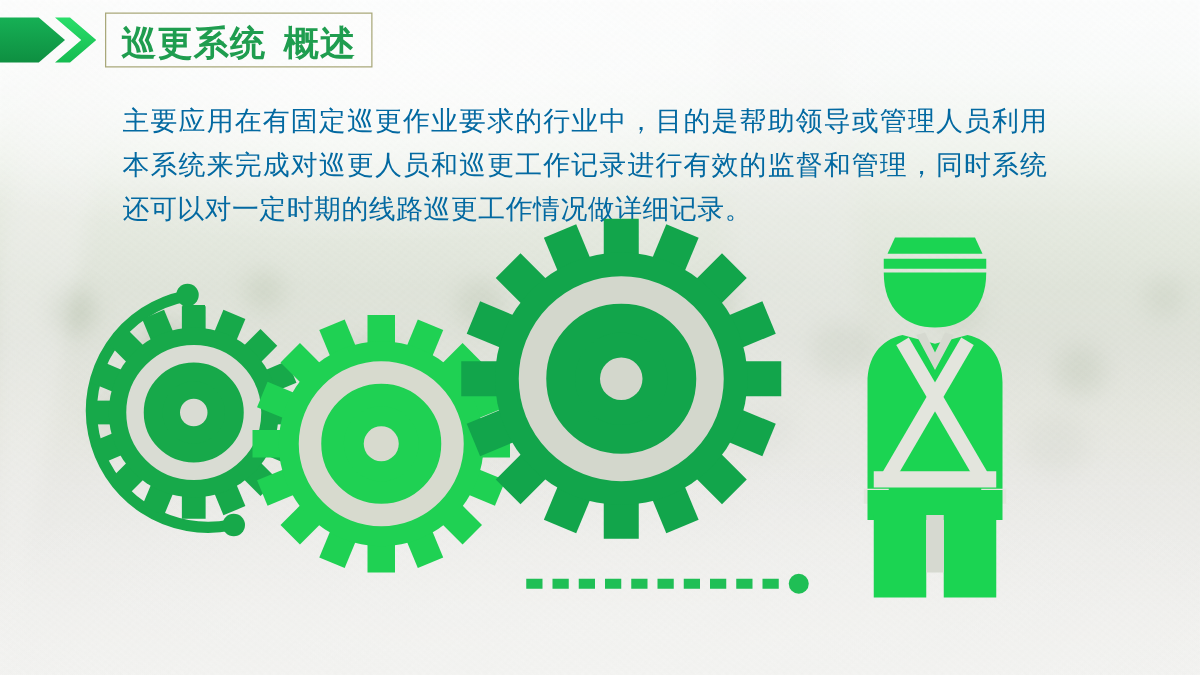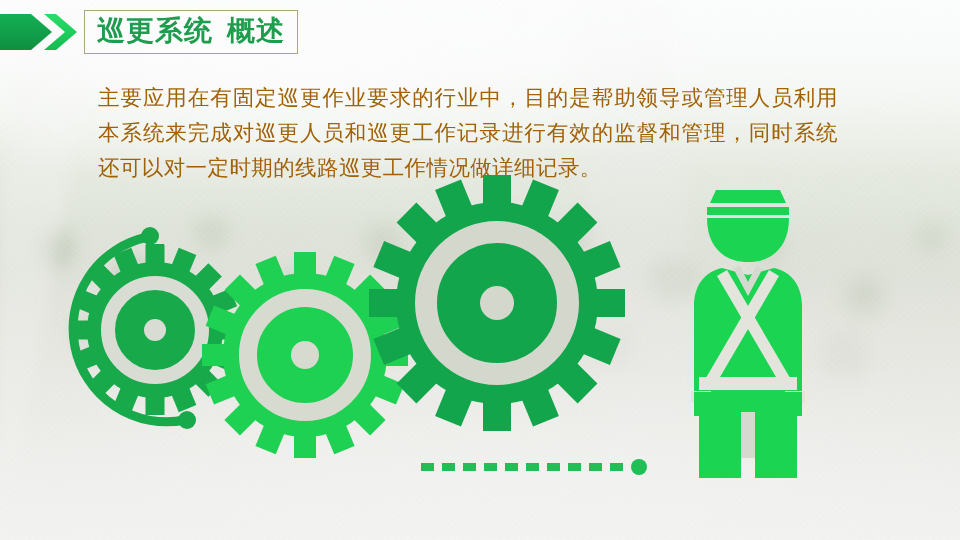--- a/index.html
+++ b/index.html
@@ -125,28 +125,28 @@
           <linearGradient id="gchv" x1="0" y1="0" x2="0" y2="1">
             <stop offset="0" stop-color="#2ade6a"></stop>
             <stop offset="1" stop-color="#15bb50"></stop>
           </linearGradient>
         </defs>
         <path d="M0,6 L31,6 L52,24 L31,42 L0,42 Z" fill="url(#gblk)"></path>
         <path d="M44,6 L56,6 L77,24 L56,42 L44,42 L65,24 Z" fill="url(#gchv)"></path>
       </svg>
     </div>
 
-    <div class="title-box" style="border-color: rgb(169, 168, 122);">
+    <div class="title-box" style="border-color: rgb(169, 168, 122); align-items: flex-end;">
       <div class="title-text" style="color: rgb(31, 157, 79);">
         <span>巡更系统</span><span class="sub">概述</span>
       </div>
     </div>
   </div>
 
-  <div class="para" style="color: #a16207;">主要应用在有固定巡更作业要求的行业中，目的是帮助领导或管理人员利用本系统来完成对巡更人员和巡更工作记录进行有效的监督和管理，同时系统还可以对一定时期的线路巡更工作情况做详细记录。</div>
+  <div class="para" style="color: #0369a1;">主要应用在有固定巡更作业要求的行业中，目的是帮助领导或管理人员利用本系统来完成对巡更人员和巡更工作记录进行有效的监督和管理，同时系统还可以对一定时期的线路巡更工作情况做详细记录。</div>
 
   <div class="art">
     <svg width="960" height="540" viewBox="0 0 960 540" xmlns="http://www.w3.org/2000/svg">
 
       <g>
         <path d="M148,237 A85,85 0 1,0 185,420" fill="none" stroke="#17a94a" stroke-width="9" stroke-linecap="round"></path>
         <circle cx="150" cy="236" r="9" fill="#17a94a"></circle>
         <circle cx="187" cy="420" r="9" fill="#17a94a"></circle>
       </g>
 

